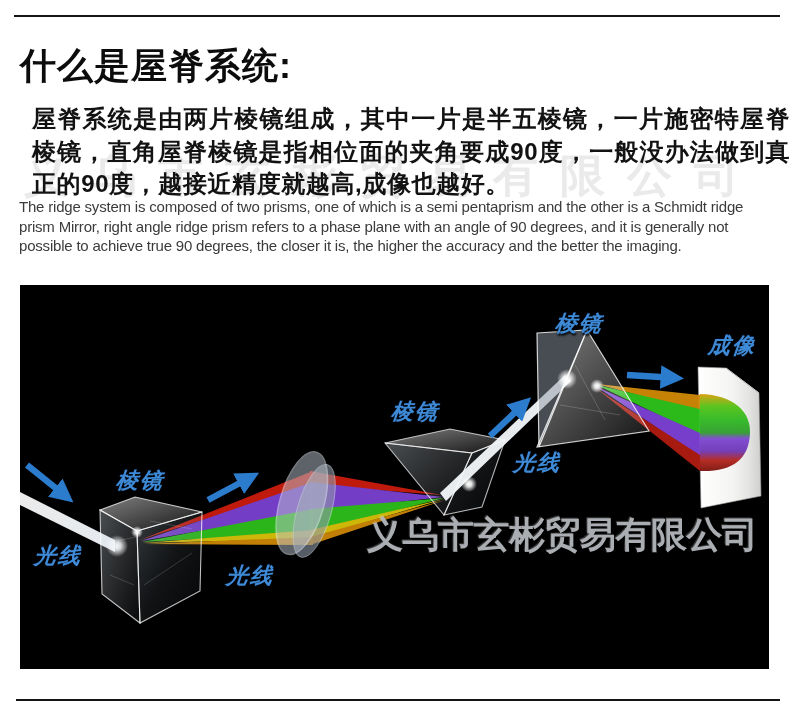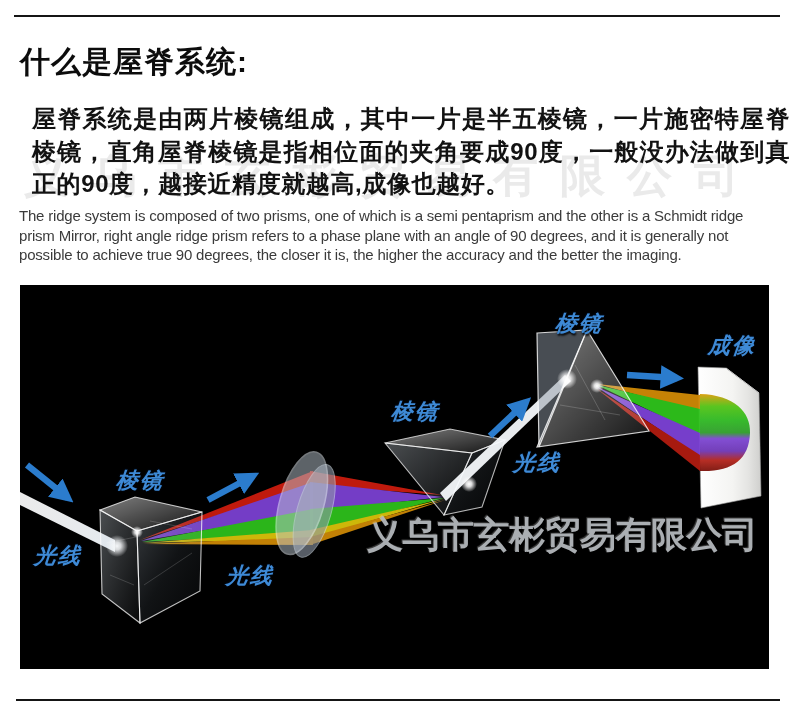--- a/index.html
+++ b/index.html
@@ -6,34 +6,34 @@
   body{
     width:790px;height:723px;position:relative;overflow:hidden;
     background:#ffffff;
     font-family:"Liberation Sans","DejaVu Sans",sans-serif;
   }
   .rule{position:absolute;height:2px;background:#151515;}
   #ruleTop{left:14px;top:15px;width:766px;}
   #ruleBottom{left:16px;top:699px;width:764px;}
   #title{
     position:absolute;left:20px;top:42px;margin:0;
-    font-size:30px;font-weight:800;color:#0c0c0c;letter-spacing:1px;
+    font-size:36px;font-weight:800;color:#0c0c0c;letter-spacing:1px;
   }
   #wmLight{
     position:absolute;left:24px;top:146px;z-index:0;
     font-size:45px;font-weight:700;letter-spacing:22px;white-space:nowrap;
     color:rgba(125,125,125,0.16);
   }
   #zh{
     position:absolute;left:19px;top:90px;width:758px;margin:13px;z-index:1;
     font-size:24px;line-height:32.5px;font-weight:700;color:#121212;
     letter-spacing:0.6px;text-align:justify;
   }
   #en{
-    position:absolute;left:19px;top:206px;width:760px;margin:0;z-index:1;
+    position:absolute;left:19px;top:197px;width:760px;margin:0;z-index:1;
     font-size:15px;line-height:19.5px;font-weight:400;color:#3b3b3b;
     letter-spacing:-0.2px;
   }
   #diagram{
     position:absolute;left:20px;top:285px;width:749px;height:384px;
     background:#000;z-index:1;
   }
   #diagram svg{position:absolute;left:0;top:0;}
   .dlabel{
     position:absolute;z-index:3;white-space:nowrap;

